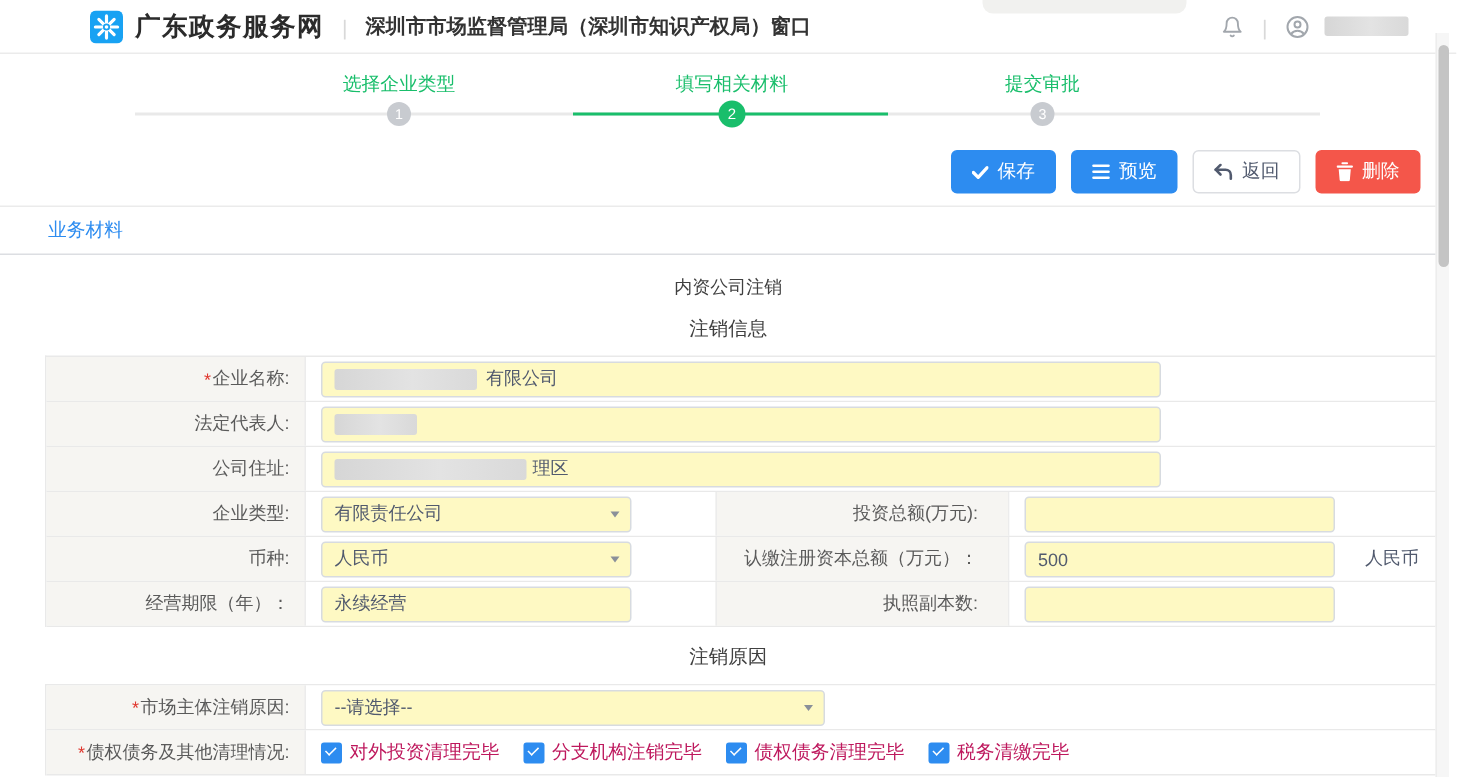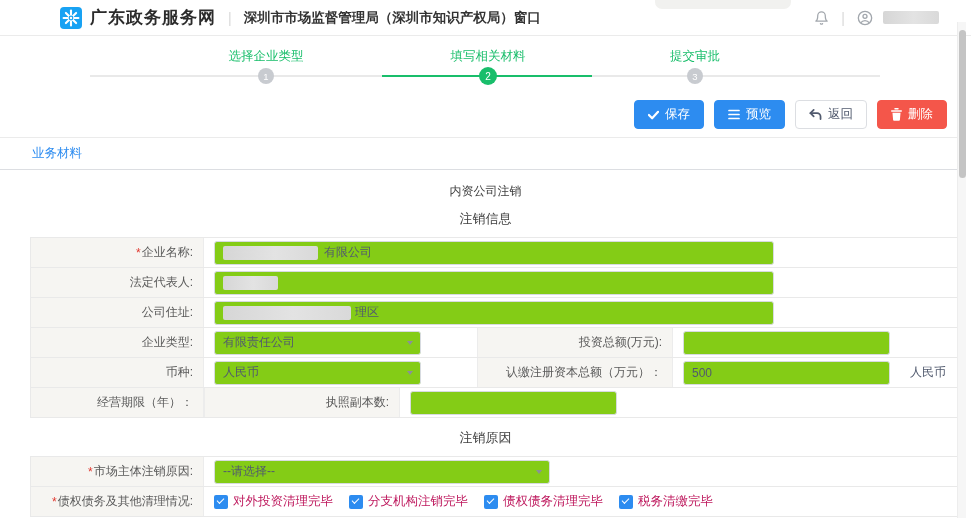--- a/index.html
+++ b/index.html
@@ -46,25 +46,25 @@
   .tab-inactive{color:#2d8cf0;}
   
   .page-title{margin-top:13px;text-align:center;font-size:12px;color:#404040;}
   .section-title{text-align:center;font-size:13px;color:#404040;margin:10px 0 9px;}
   
   .ftable{margin-left:30px;width:928px;border:1px solid #e9e9e9;border-bottom:none;box-sizing:border-box;}
   .frow{display:flex;align-items:stretch;height:30px;border-bottom:1px solid #e9e9e9;box-sizing:border-box;}
   .lab{width:173px;box-sizing:border-box;background:#f6f5f2;border-right:1px solid #ececec;
     display:flex;align-items:center;justify-content:flex-end;padding-right:10px;color:#5a5a5a;font-size:12px;white-space:nowrap;}
   .lab2{width:196px;box-sizing:border-box;background:#f6f5f2;border-left:1px solid #ececec;border-right:1px solid #ececec;
-    display:flex;align-items:center;justify-content:flex-end;padding-right:10px;color:#5a5a5a;font-size:12px;white-space:nowrap;}
+    display:flex;align-items:center;justify-content:flex-end;padding-right:20px;color:#5a5a5a;font-size:12px;white-space:nowrap;}
   .req{color:#e0382f;margin-right:1px;}
   .val{flex:1;display:flex;align-items:center;background:#fff;min-width:0;}
   .val1h{width:273px;flex:none;}
-  .tbox,.inp{height:24px;box-sizing:border-box;border:1px solid #d7dbe0;border-radius:3px;background:#84cc16;
+  .tbox,.inp{height:24px;box-sizing:border-box;border:1px solid #d7dbe0;border-radius:3px;background:#fef9c3;
     margin-left:10px;padding:0 8px;font-size:12px;color:#515a6e;display:flex;align-items:center;}
   .inp{font-family:"Liberation Sans","DejaVu Sans",sans-serif;outline:none;display:block;line-height:22px;}
   .w-full{width:560px;} .w-half{width:207px;} .w-sel-big{width:336px;}
   .selbox{position:relative;padding-right:20px;}
   .caret{position:absolute;right:7px;top:50%;margin-top:-2px;width:0;height:0;
     border-left:3.5px solid transparent;border-right:3.5px solid transparent;border-top:4.5px solid #8a9099;}
   .unit{margin-left:20px;color:#515a6e;font-size:12px;}
   
   .cbgroup{display:flex;align-items:center;gap:16px;margin-left:10px;}
   .cbitem{display:flex;align-items:center;cursor:pointer;}
@@ -250,20 +250,23 @@
     <div class="val">
       <input class="inp w-half" value="500" style="">
       <span class="unit">人民币</span>
     </div>
   </div>
 
   <div class="frow">
     <div class="lab">
       <span>经营期限（年）：</span>
     </div>
+    <div class="val val1h">
+      <input class="inp w-half" value="永续经营" style="">
+    </div>
     <div class="lab2">
       <span>执照副本数:</span>
     </div>
     <div class="val">
       <input class="inp w-half" value="" style="">
     </div>
   </div>
 </div>
 
 <div class="section-title" style="margin-top:11px;">注销原因</div>

